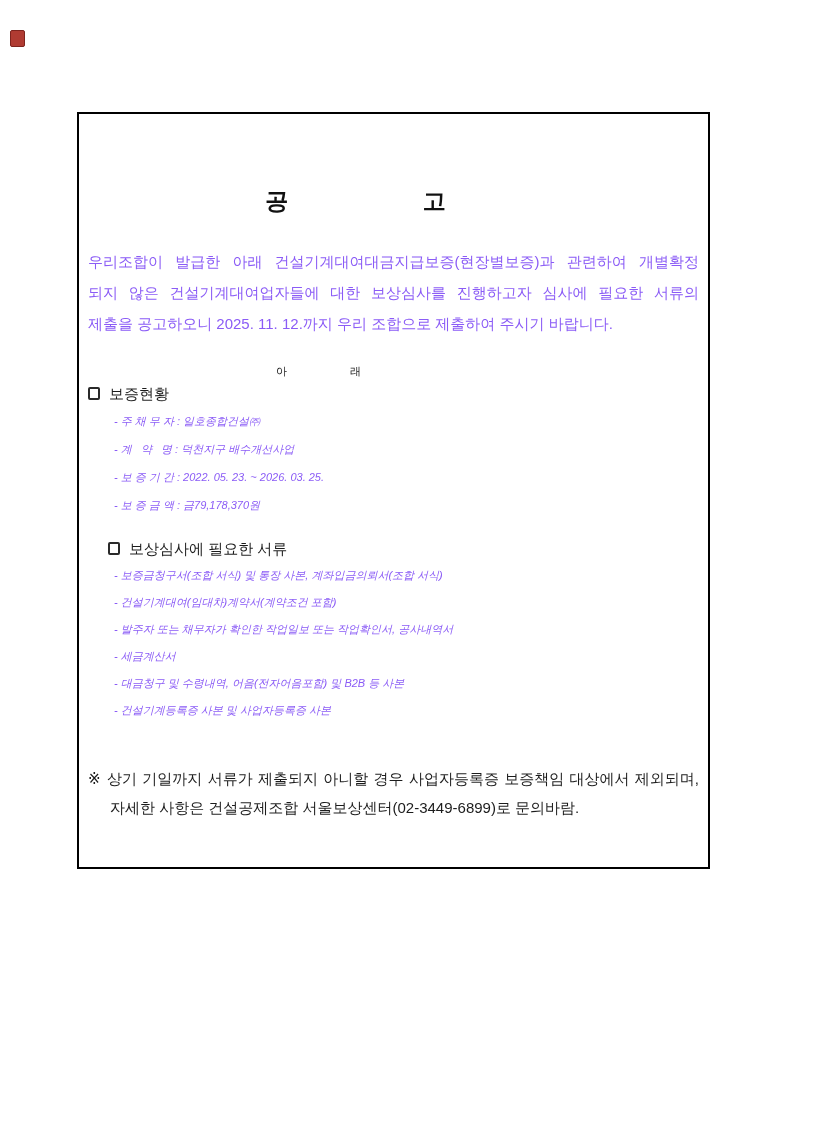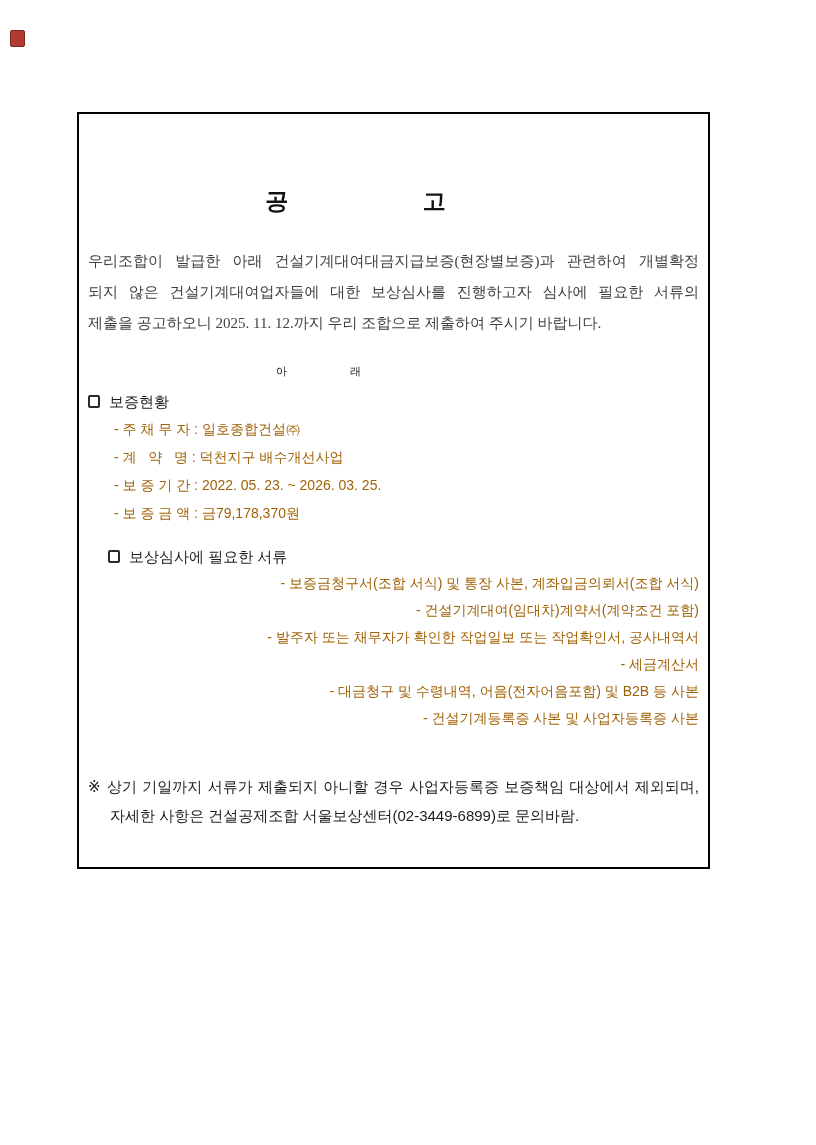--- a/index.html
+++ b/index.html
@@ -42,59 +42,59 @@
     font-size: 23px;
     font-weight: bold;
     line-height: 30px;
     word-spacing: 128px;
     color: #111111;
   }
   p { margin: 0; }
   .intro {
     font-size: 15px;
     line-height: 31px;
-    color: #404040;
-    font-family: Liberation Serif, serif;
+    color: #8b5cf6;
   }
   .intro.first { margin-top: 30px; }
   .stretch {
     text-align: justify;
     text-align-last: justify;
   }
   .subtitle {
     margin: 22px 150px 0 0;
     text-align: center;
     font-size: 11px;
     line-height: 20px;
     word-spacing: 60px;
   }
   .section-heading {
     font-size: 15px;
     line-height: 26px;
     font-weight: normal;
   }
-  .mt-s1 { margin-top: 8px; }
+  .mt-s1 { }
   .mt-s2 { margin-top: 17px; padding-left: 20px; }
   .sq {
     display: inline-block;
     width: 12px;
     height: 13px;
     border: 2px solid #2a2a2a;
     border-radius: 2px;
     margin-right: 9px;
     vertical-align: -1px;
   }
   .item {
     padding-left: 26px;
-    font-size: 14px;
+    font-size: 11px;
     white-space: pre-wrap;
-    color: #a16207;
+    color: #8b5cf6;
+    font-style: italic;
   }
   .item.s1 { line-height: 28px; }
-  .item.s2 { line-height: 27px; text-align: right; }
+  .item.s2 { line-height: 27px; }
   .footnote { margin-top: 40px; }
   .fn-line {
     font-size: 15px;
     line-height: 29px;
   }
   .fn-indent { padding-left: 22px; }
 </style>
 </head>
 <body>
 

